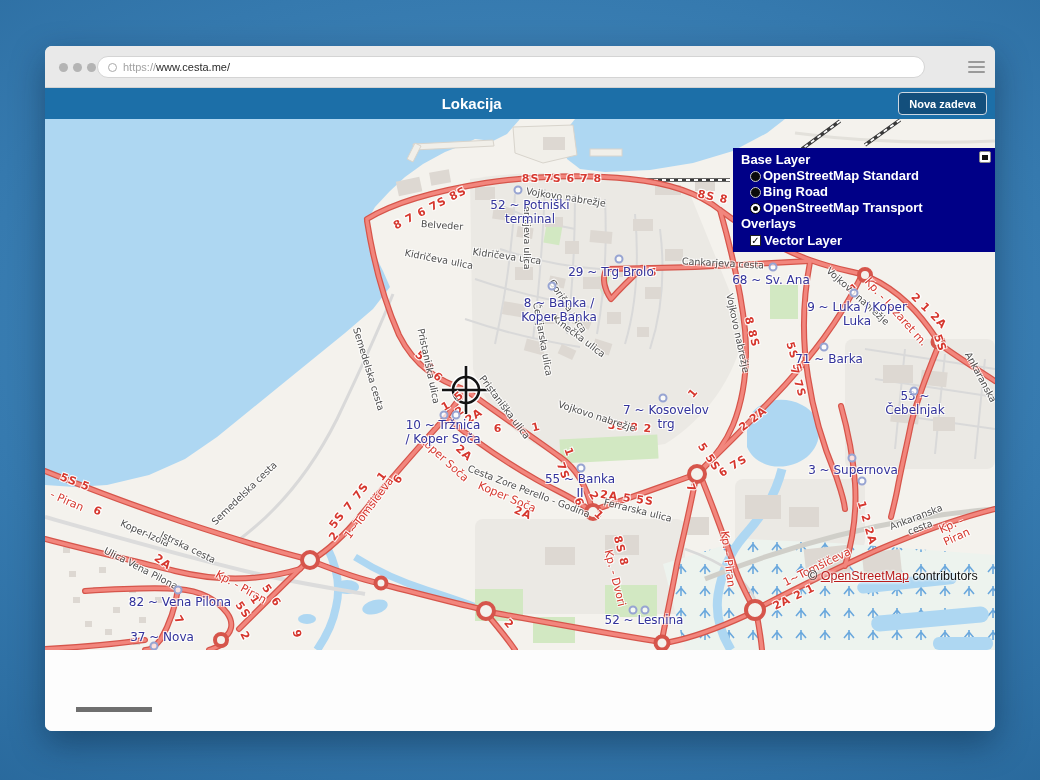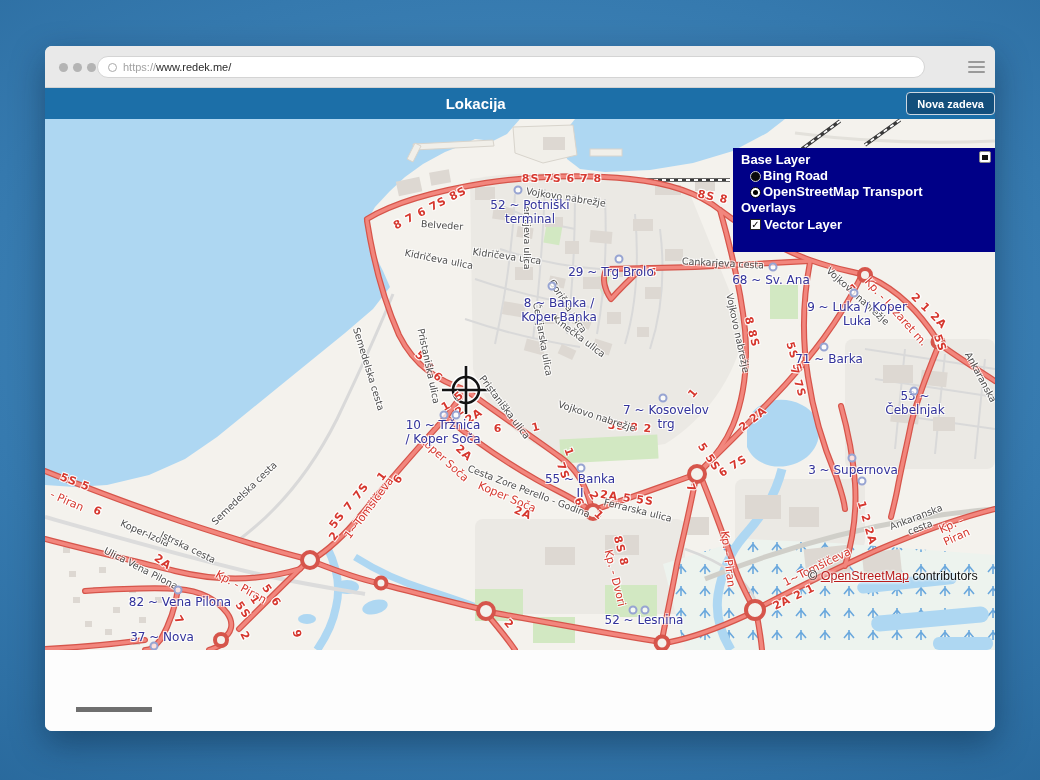--- a/index.html
+++ b/index.html
@@ -23,21 +23,21 @@
           border:1px solid #d4d4d4;border-radius:12px;display:flex;align-items:center;padding:0 10px;gap:6px}
   .globe{width:9px;height:9px;border:1.2px solid #aaa;border-radius:50%;flex:none}
   .url{font-size:11px;white-space:nowrap}
   .url .scheme{color:#a2a2a2}.url .host{color:#2b2b2b}
   .menu-btn{position:absolute;right:10px;top:13px;width:17px;height:16px;display:flex;
             flex-direction:column;justify-content:space-between;padding:2px 0;cursor:pointer}
   .menu-btn span{height:2px;background:#9a9a9a;border-radius:1px}
   
   .appbar{height:31px;background:var(--header-bg);display:flex;align-items:center}
   .appbar .title{flex:1;text-align:center;color:#fff;font-size:15px;font-weight:bold}
-  .newtask{flex:none;margin-right:0;height:23px;padding:0 10px;background:var(--button-bg);
+  .newtask{flex:none;margin-right:8px;height:23px;padding:0 10px;background:var(--button-bg);
            color:#fff;font-size:11px;font-weight:bold;border:1px solid #cdd7e1;border-radius:4px;cursor:pointer}
   
   .map{position:relative;width:950px;height:531px;background:var(--land);overflow:hidden;cursor:default}
   .map svg{position:absolute;left:0;top:0}
   .label-layer{position:absolute;inset:0;pointer-events:none}
   .mlabel{position:absolute;line-height:1.15;text-align:center;pointer-events:none;white-space:pre-line;
      text-shadow:-1px -1px 0 rgba(255,255,255,.85),1px -1px 0 rgba(255,255,255,.85),
                  -1px 1px 0 rgba(255,255,255,.85),1px 1px 0 rgba(255,255,255,.85)}
   .stop{font:400 12px "DejaVu Sans",sans-serif;color:var(--stop-text)}
   .street{font:400 9.5px "DejaVu Sans",sans-serif;color:var(--street-text)}
@@ -75,21 +75,21 @@
   <div class="window">
 
     <div class="chrome">
       <div class="dots">
         <span class="dot"></span>
         <span class="dot"></span>
         <span class="dot"></span>
       </div>
       <div class="urlbar">
         <span class="globe"></span>
-        <span class="url"><span class="scheme">https://</span><span class="host">www.redek.me/</span></span>
+        <span class="url"><span class="scheme">https://</span><span class="host">www.cesta.me/</span></span>
       </div>
       <div class="menu-btn">
         <span></span>
         <span></span>
         <span></span>
       </div>
     </div>
 
     <div class="appbar">
       <div class="title">Lokacija</div>
@@ -434,20 +434,24 @@
         </div>
 
       <div class="layer-panel">
         <div class="lp-min">
             <i></i>
           </div>
         <div class="lp-heading">Base Layer</div>
         <div>
             <div class="lp-opt">
               <span class="radio"></span>
+              <span class="lbl">OpenStreetMap Standard</span>
+            </div>
+            <div class="lp-opt">
+              <span class="radio"></span>
               <span class="lbl">Bing Road</span>
             </div>
             <div class="lp-opt">
               <span class="radio sel"></span>
               <span class="lbl">OpenStreetMap Transport</span>
             </div>
           </div>
         <div class="lp-heading">Overlays</div>
         <div>
             <div class="lp-opt">

